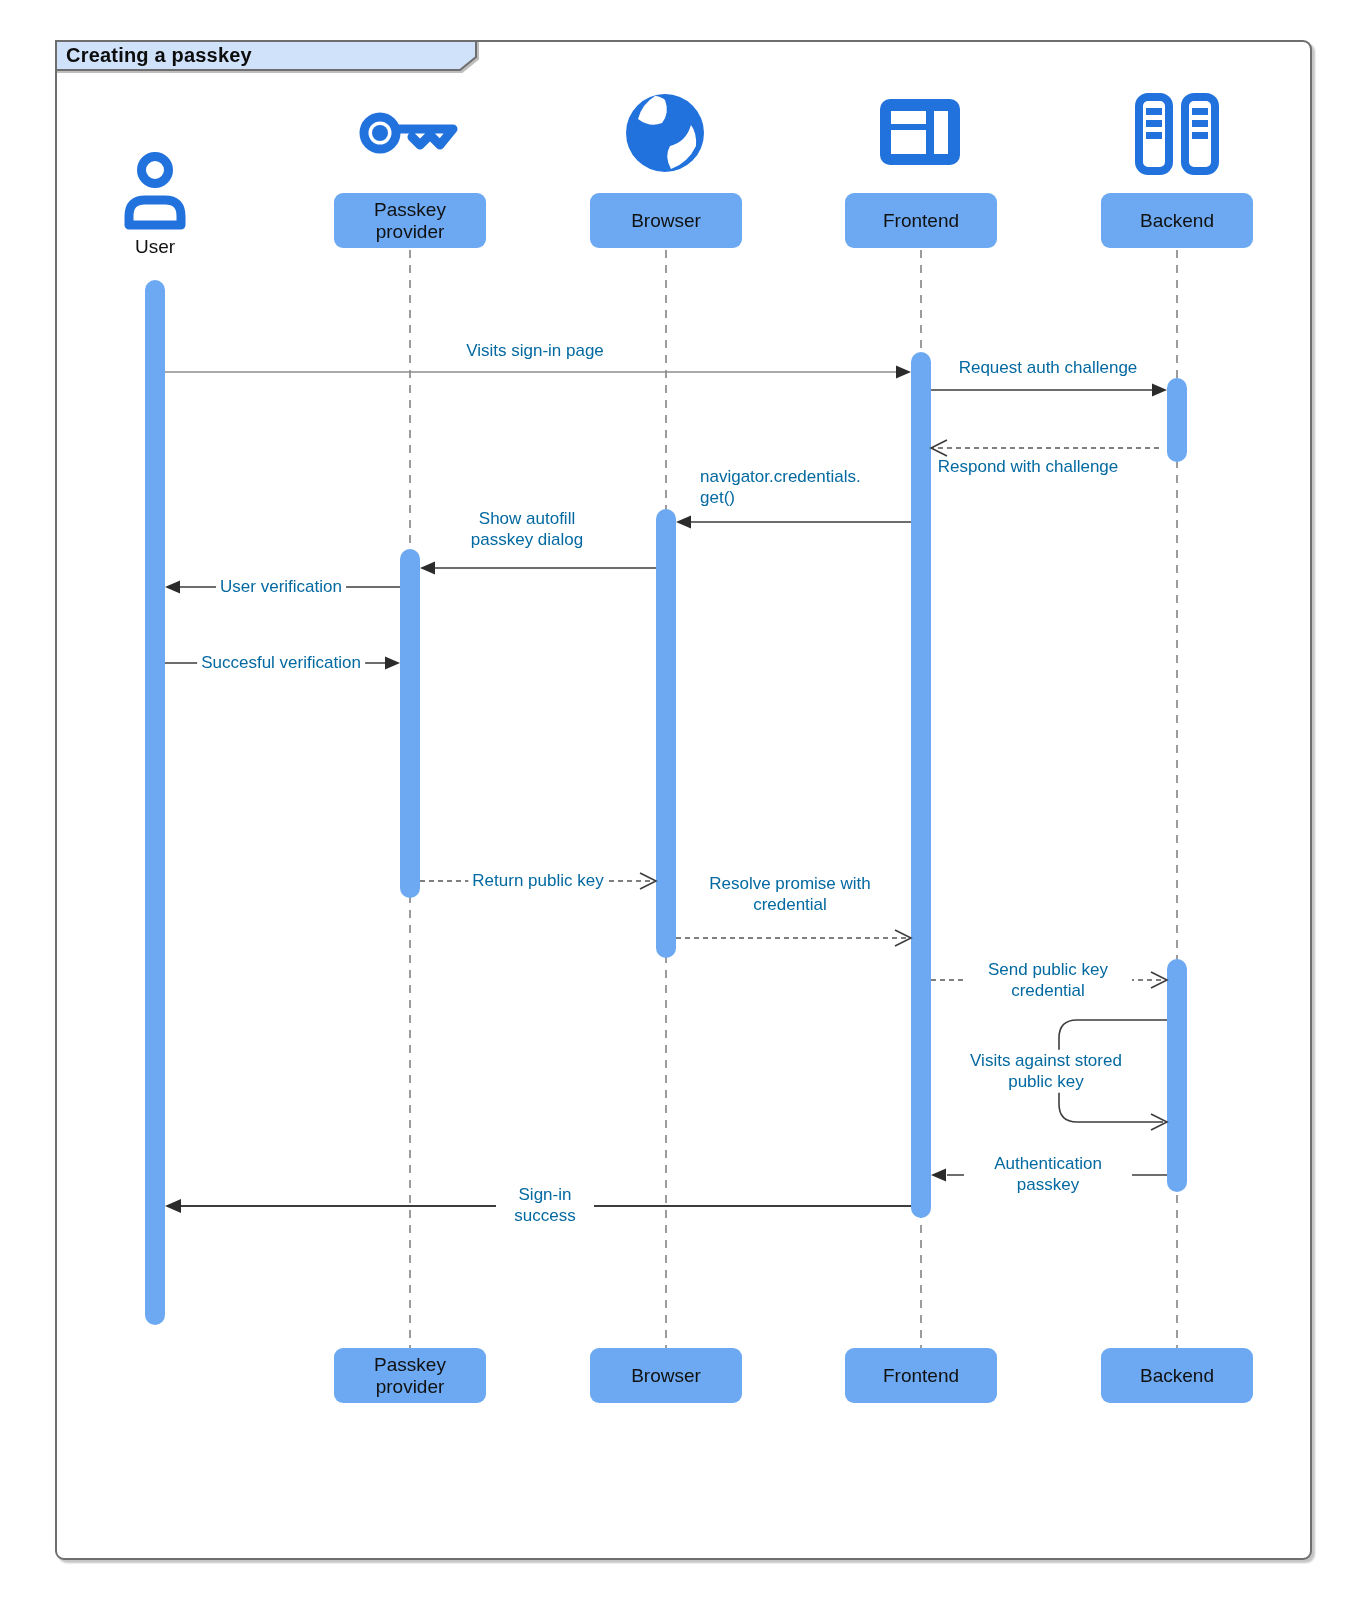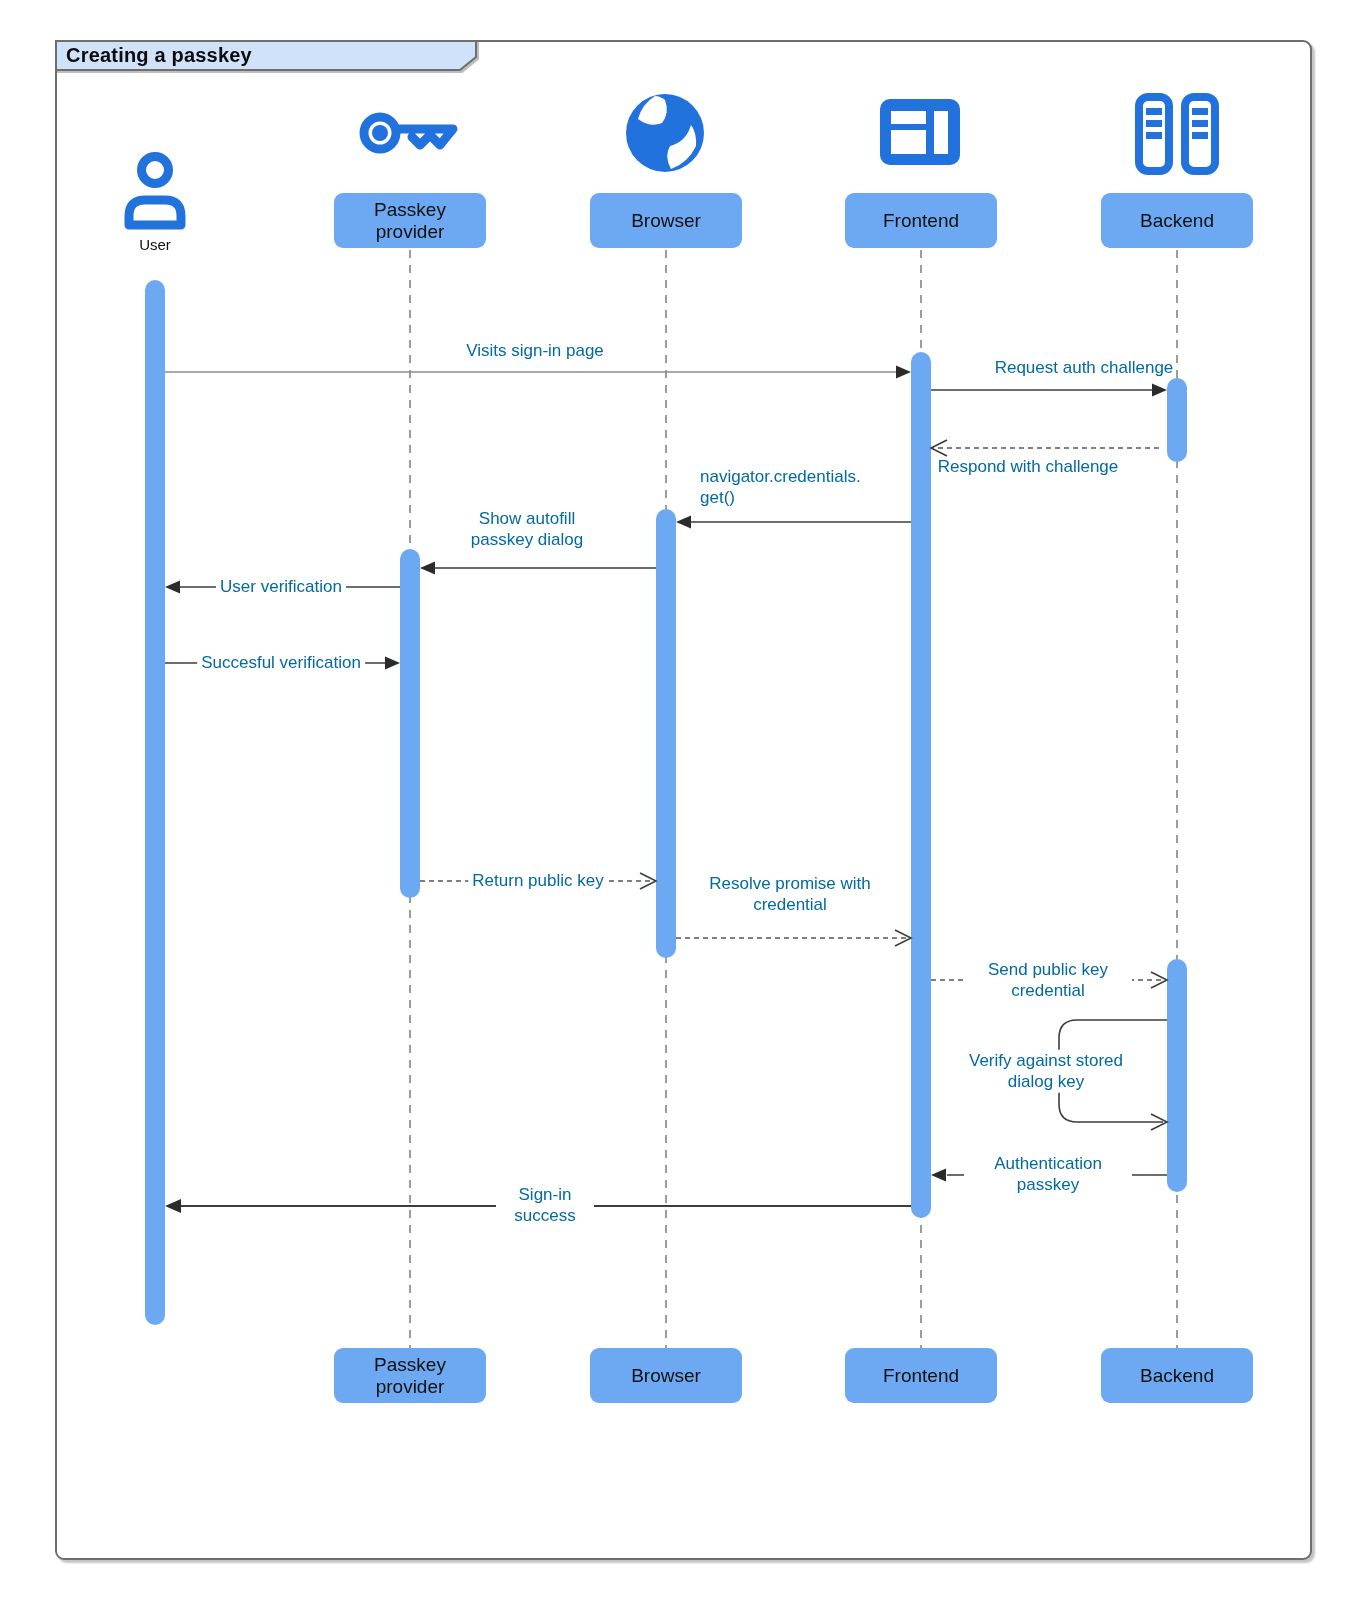--- a/index.html
+++ b/index.html
@@ -22,21 +22,21 @@
   }
   
   .pbox{
     position:absolute;width:152px;height:55px;background:#6CA9F2;border-radius:9px;
     display:flex;align-items:center;justify-content:center;text-align:center;
     font-size:19px;color:#111;line-height:1.12;
   }
   .pbox .wrap2{display:block;width:100px;}
   .user-label{
     position:absolute;left:155px;top:236px;transform:translateX(-50%);
-    font-size:15px;color:#111;white-space:nowrap;
+    font-size:19px;color:#111;white-space:nowrap;
   }
   
   .act{
     position:absolute;width:20px;background:#6CA9F2;border-radius:10px;
   }
   
   .msg{
     position:absolute;font-size:17px;color:#0369a1;text-align:center;line-height:1.25;
   }
   .msg.cc{transform:translate(-50%,-50%);}
@@ -200,26 +200,26 @@
     <span>Browser</span>
   </div>
   <div class="pbox" style="left:845px;top:1348px;">
     <span>Frontend</span>
   </div>
   <div class="pbox" style="left:1101px;top:1348px;">
     <span>Backend</span>
   </div>
 
   <div class="msg ct nw" style="left:535px;top:340px;">Visits sign-in page</div>
-  <div class="msg ct nw" style="left:1048px;top:357px;margin-left:36px;">Request auth challenge</div>
+  <div class="msg ct nw" style="left:1048px;top:357px;">Request auth challenge</div>
   <div class="msg ct nw" style="left:1028px;top:456px;">Respond with challenge</div>
   <div class="msg left" style="left:700px;top:466px;width:195px;">navigator.credentials. get()</div>
   <div class="msg ct" style="left:527px;top:508px;width:130px;">Show autofill passkey dialog</div>
   <div class="msg cc bg nw" style="left:281px;top:587px;">User verification</div>
   <div class="msg cc bg nw" style="left:281px;top:663px;">Succesful verification</div>
   <div class="msg cc bg nw" style="left:538px;top:881px;">Return public key</div>
   <div class="msg ct" style="left:790px;top:873px;width:170px;">Resolve promise with credential</div>
   <div class="msg cc bg" style="left:1048px;top:980px;width:160px;">Send public key credential</div>
-  <div class="msg cc bg" style="left:1046px;top:1071px;width:175px;">Verify against stored dialog key</div>
+  <div class="msg cc bg" style="left:1046px;top:1071px;width:175px;">Visits against stored public key</div>
   <div class="msg cc bg" style="left:1048px;top:1174px;width:160px;">Authentication passkey</div>
   <div class="msg cc bg" style="left:545px;top:1205px;width:90px;">Sign-in success</div>
 
 </div>
 
 </body></html>

